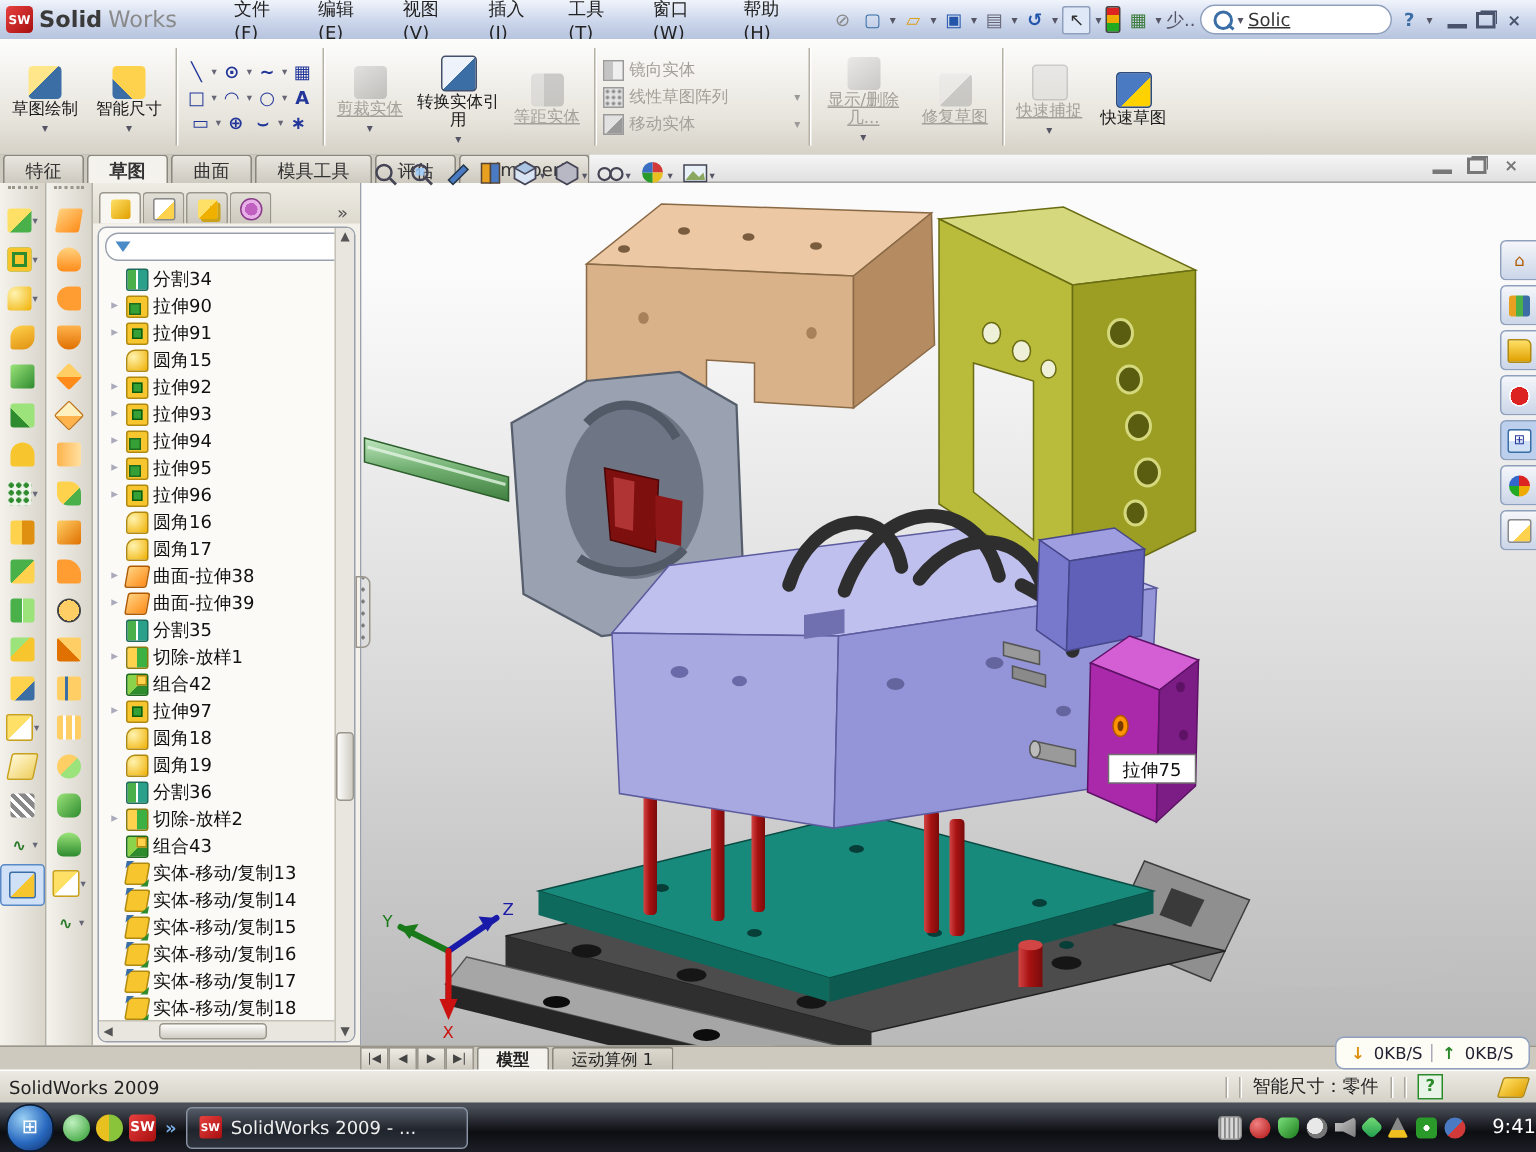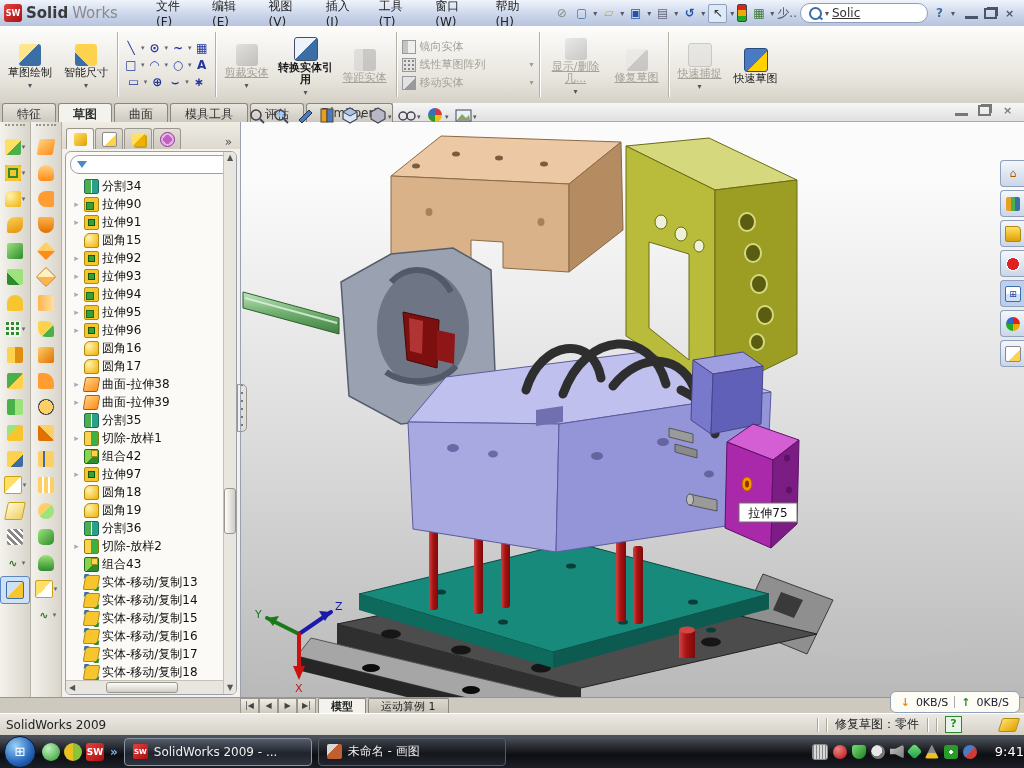--- a/index.html
+++ b/index.html
@@ -338,21 +338,21 @@
           <span class="ent">∗</span>
         </div>
       </div>
     <div class="vsep"></div>
     <div class="grp">
       <div class="cmd-btn disabled">
         <span class="bi bi-trim"></span>
         <span class="cmd-label">剪裁实体</span>
         <span class="caret">▾</span>
       </div>
-      <div class="cmd-btn" style="width:58px;font-weight:bold;">
+      <div class="cmd-btn" style="width:58px;">
         <span class="bi bi-convert"></span>
         <span class="cmd-label">转换实体引用</span>
         <span class="caret">▾</span>
       </div>
       <div class="cmd-btn disabled">
         <span class="bi bi-offset"></span>
         <span class="cmd-label">等距实体</span>
       </div>
     </div>
     <div class="vsep"></div>
@@ -967,44 +967,40 @@
         <div class="mtab active">模型</div>
         <div class="mtab">运动算例 1</div>
       </div>
   </div>
 
   <div id="statusbar">
     <span id="status-app">SolidWorks 2009</span>
     <div id="status-right">
       <span class="ssep"></span>
         <span class="ssep"></span>
-      <span>修复草图：零件</span>
+      <span>智能尺寸：零件</span>
       <span class="ssep"></span>
         <span class="ssep"></span>
       <span id="status-help">?</span>
       <span id="status-tag"></span>
     </div>
   </div>
 
   <div id="taskbar">
     <div id="start-orb">⊞</div>
     <div id="quicklaunch" style="display:flex;gap:4px;align-items:center;">
         <span class="ql ql-msn"></span>
         <span class="ql ql-app"></span>
         <span class="ql ql-sw">SW</span>
       </div>
     <span class="ql-more">»</span>
     <div id="taskwins" style="display:flex;gap:6px;">
         <div class="task-win active">
           <span class="tw-icon tw-sw">SW</span>
           <span>SolidWorks 2009 - ...</span>
-        </div>
-        <div class="task-win">
-          <span class="tw-icon tw-paint"></span>
-          <span>未命名 - 画图</span>
         </div>
       </div>
     <div id="tray">
         <span class="tray-ic tr-keyboard"></span>
         <span class="tray-ic tr-red"></span>
         <span class="tray-ic tr-green"></span>
         <span class="tray-ic tr-key"></span>
         <span class="tray-ic tr-vol"></span>
         <span class="tray-ic tr-sync"></span>
         <span class="tray-ic tr-warn"></span>

